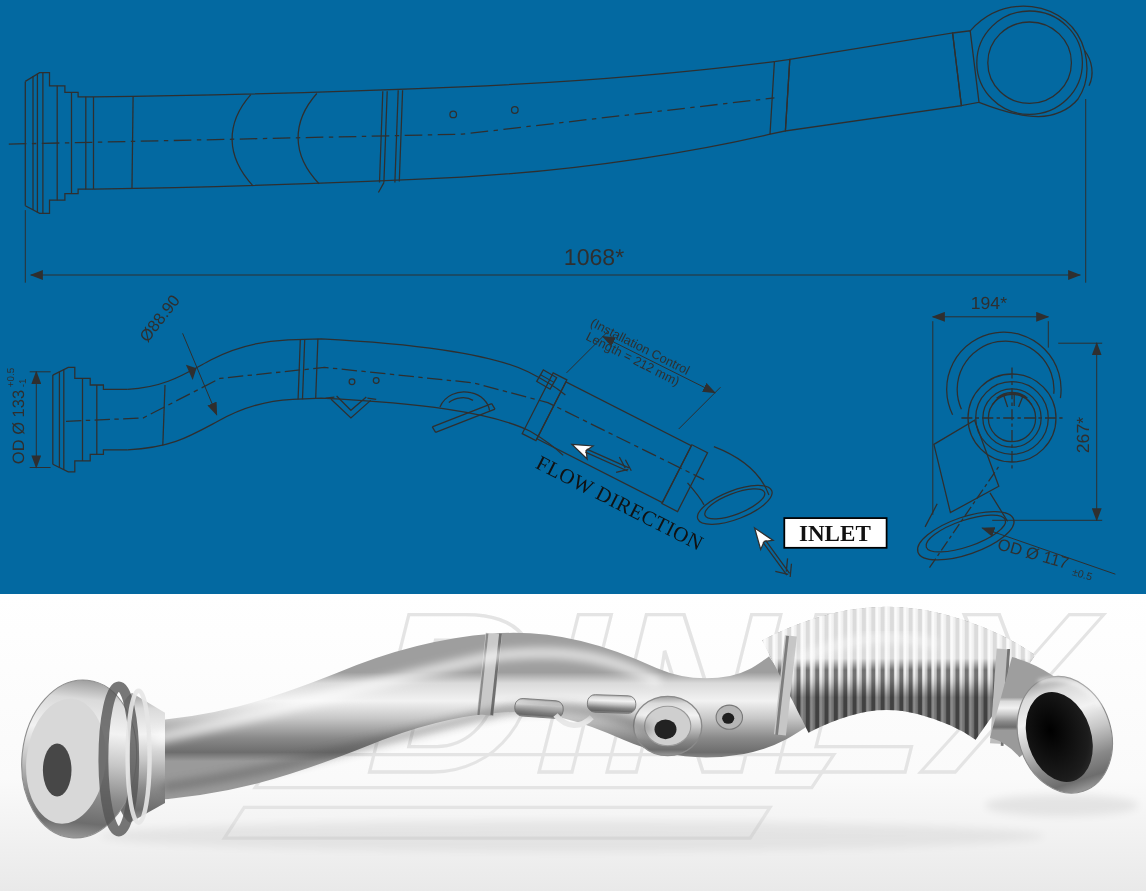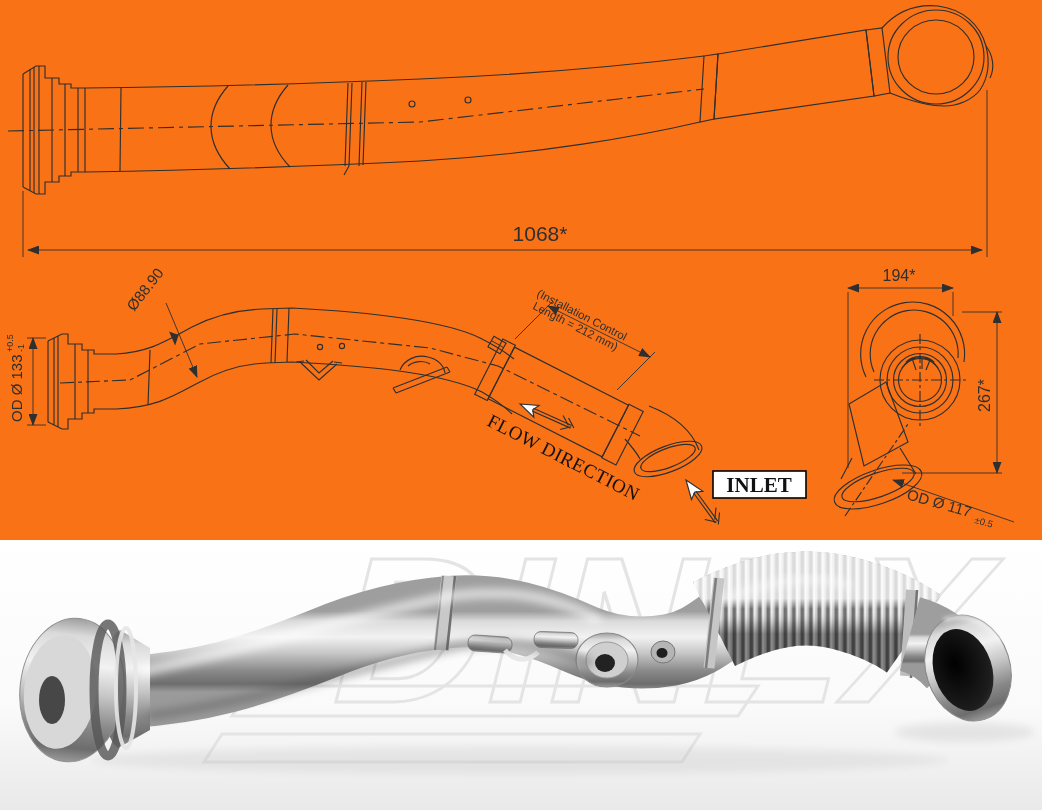--- a/index.html
+++ b/index.html
@@ -1,16 +1,16 @@
 <!DOCTYPE html>
 <html><head>
 <meta charset="utf-8">
 <style>
   html,body{margin:0;padding:0;background:#ffffff;}
-  .stage{position:relative;width:1042px;height:810px;background:#f97316;overflow:hidden;
+  .stage{position:relative;width:1042px;height:810px;background:#0369a1;overflow:hidden;
          font-family:"Liberation Sans",sans-serif;}
   svg{position:absolute;left:0;top:0;}
   .dline{stroke:#2f2f2f;stroke-width:1.15;fill:none;}
   .thin{stroke:#2f2f2f;stroke-width:0.9;fill:none;}
   .dimtxt{fill:#2f2f2f;font-family:"Liberation Sans",sans-serif;}
   .seriftxt{fill:#111;font-family:"Liberation Serif",serif;}
 </style>
 </head>
 <body>
 

